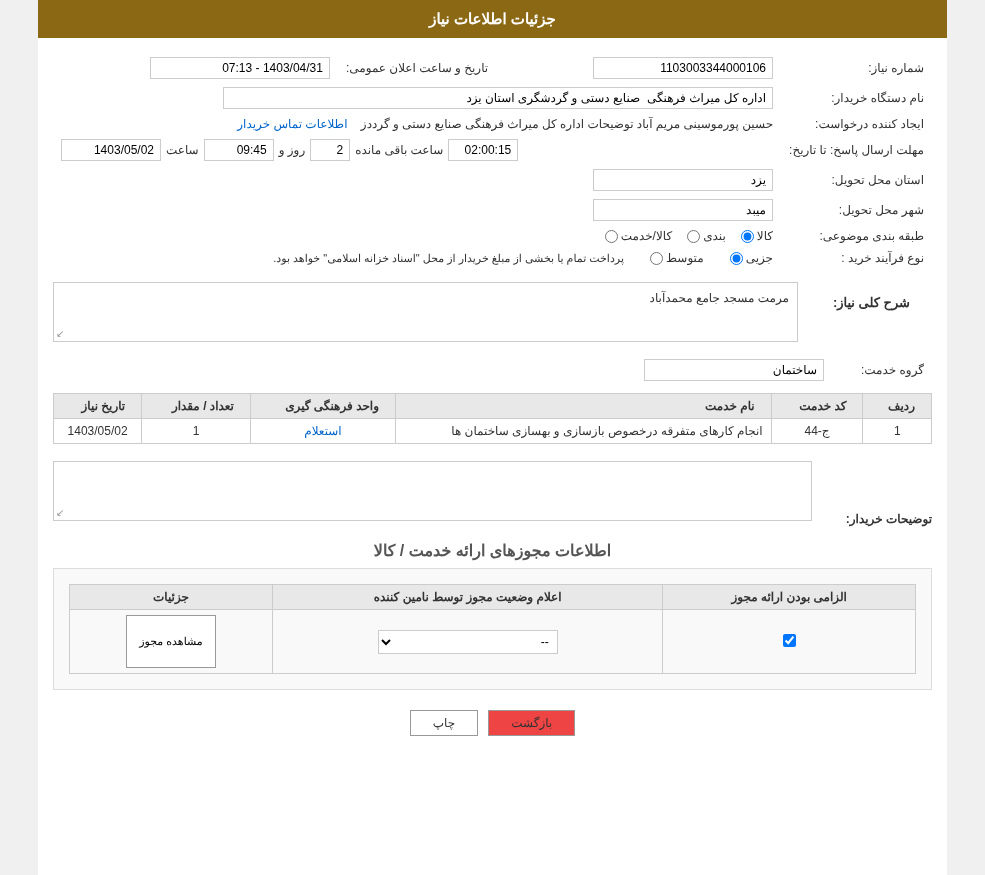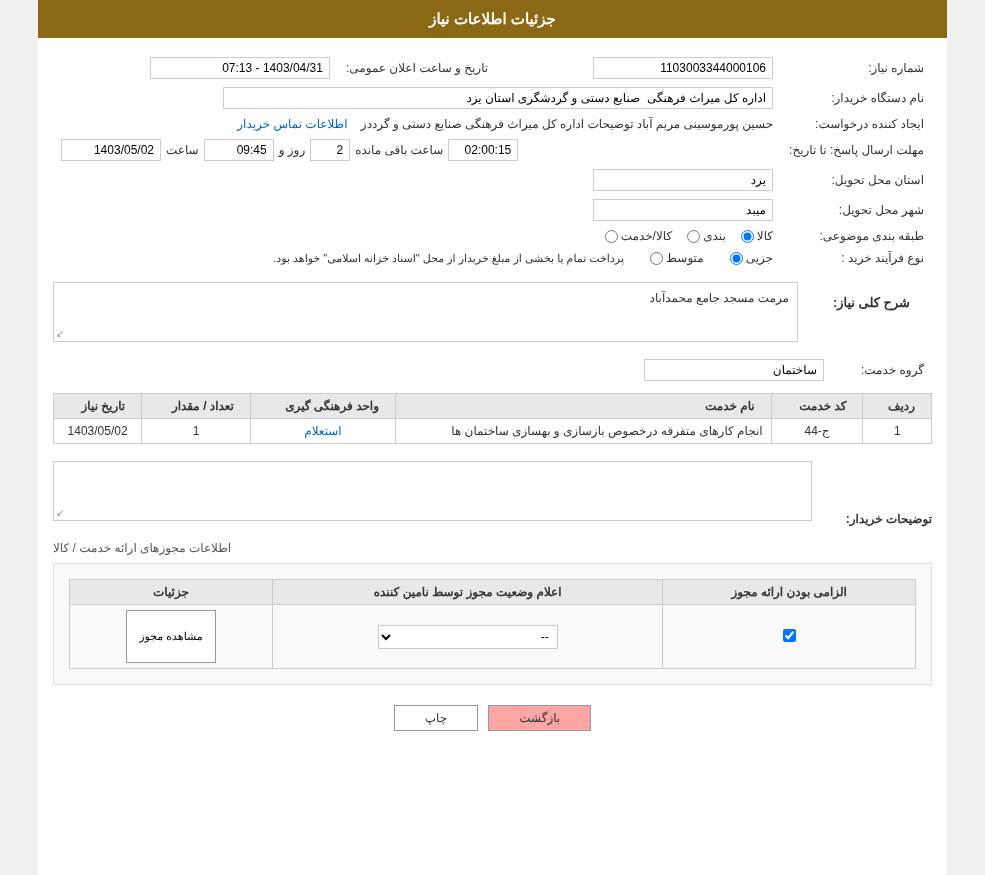--- a/index.html
+++ b/index.html
@@ -113,55 +113,56 @@
       text-align: center;
     }
     .services-table td.name-cell {
       text-align: right;
     }
     .link-text {
       color: #0066cc;
       text-decoration: none;
     }
     .licenses-section-header {
-      text-align: left;
+      text-align: center;
       color: #555;
       margin: 15px 0 8px 0;
-      font-size: 12px;
+      font-size: 16px;
+      font-weight: bold;
     }
     .licenses-table {
       width: 100%;
       border-collapse: collapse;
       border: 1px solid #ccc;
     }
     .licenses-table th {
       background: #e8e8e8;
       border: 1px solid #ccc;
       padding: 5px 8px;
       text-align: center;
       font-weight: bold;
     }
     .licenses-table td {
       border: 1px solid #ccc;
       padding: 5px 8px;
       text-align: center;
     }
     .btn {
-      padding: 5px 30px;
+      padding: 5px 22px;
       font-family: Tahoma, Arial, sans-serif;
       font-size: 12px;
       cursor: pointer;
       border: 1px solid #999;
     }
     .btn-print {
       background: #fff;
       color: #333;
     }
     .btn-back {
-      background: #fca5a5;
+      background: #ef4444;
       color: #333;
     }
     .bottom-buttons {
       text-align: center;
       margin: 20px 0;
       display: flex;
       justify-content: center;
       gap: 10px;
     }
     .row-flex {

